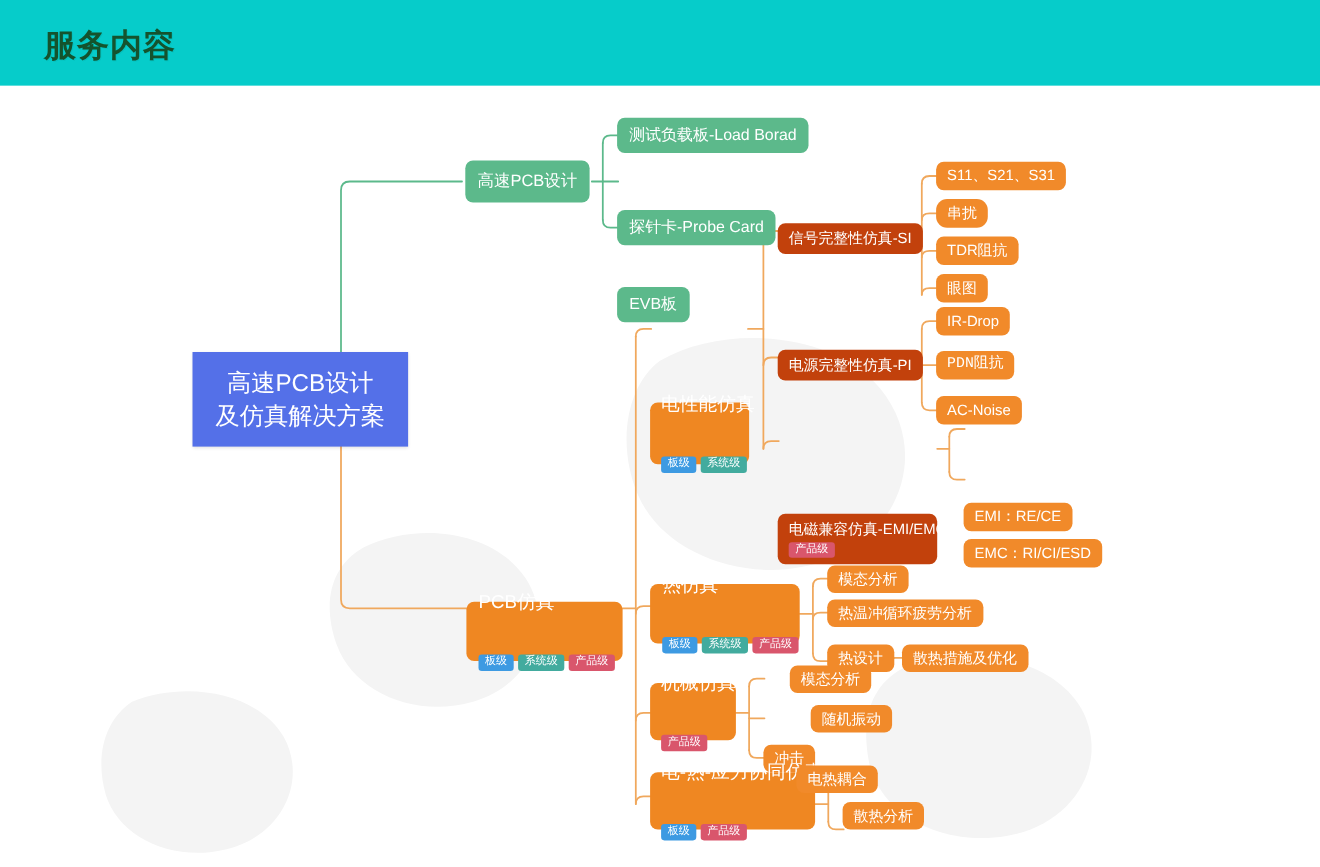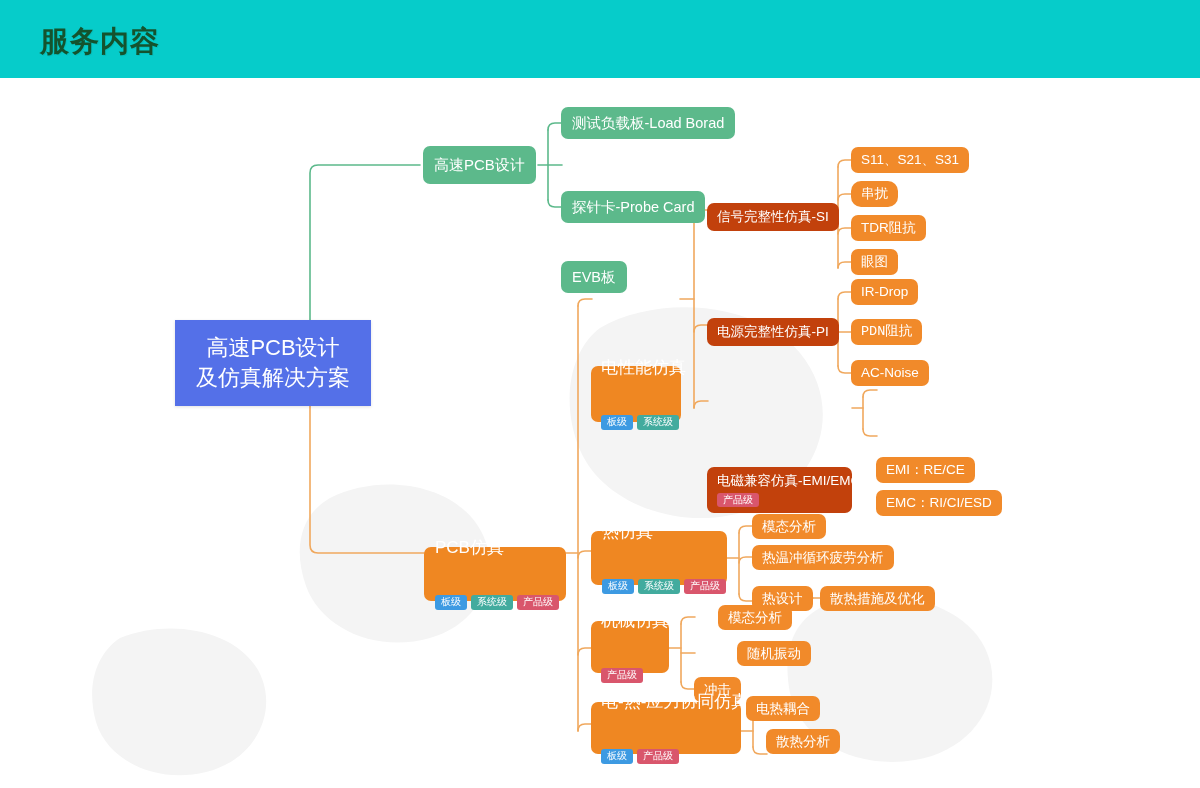--- a/index.html
+++ b/index.html
@@ -294,20 +294,20 @@
     <span class="label">冲击</span>
   </div>
 
   <div class="node orange-1" style="left:591px;top:624px;width:150px;height:52px;padding:6px 10px;">
     <span class="label">电-热-应力协同仿真</span>
     <span class="tags">
       <span class="tag board">板级</span>
       <span class="tag product">产品级</span>
     </span>
   </div>
-  <div class="node orange-3" style="left:746px;top:618px;height:25px;">
+  <div class="node orange-3" style="left:724px;top:618px;height:25px;">
     <span class="label">电热耦合</span>
   </div>
   <div class="node orange-3" style="left:766px;top:651px;height:25px;">
     <span class="label">散热分析</span>
   </div>
 
 </div>
 
 </body></html>

